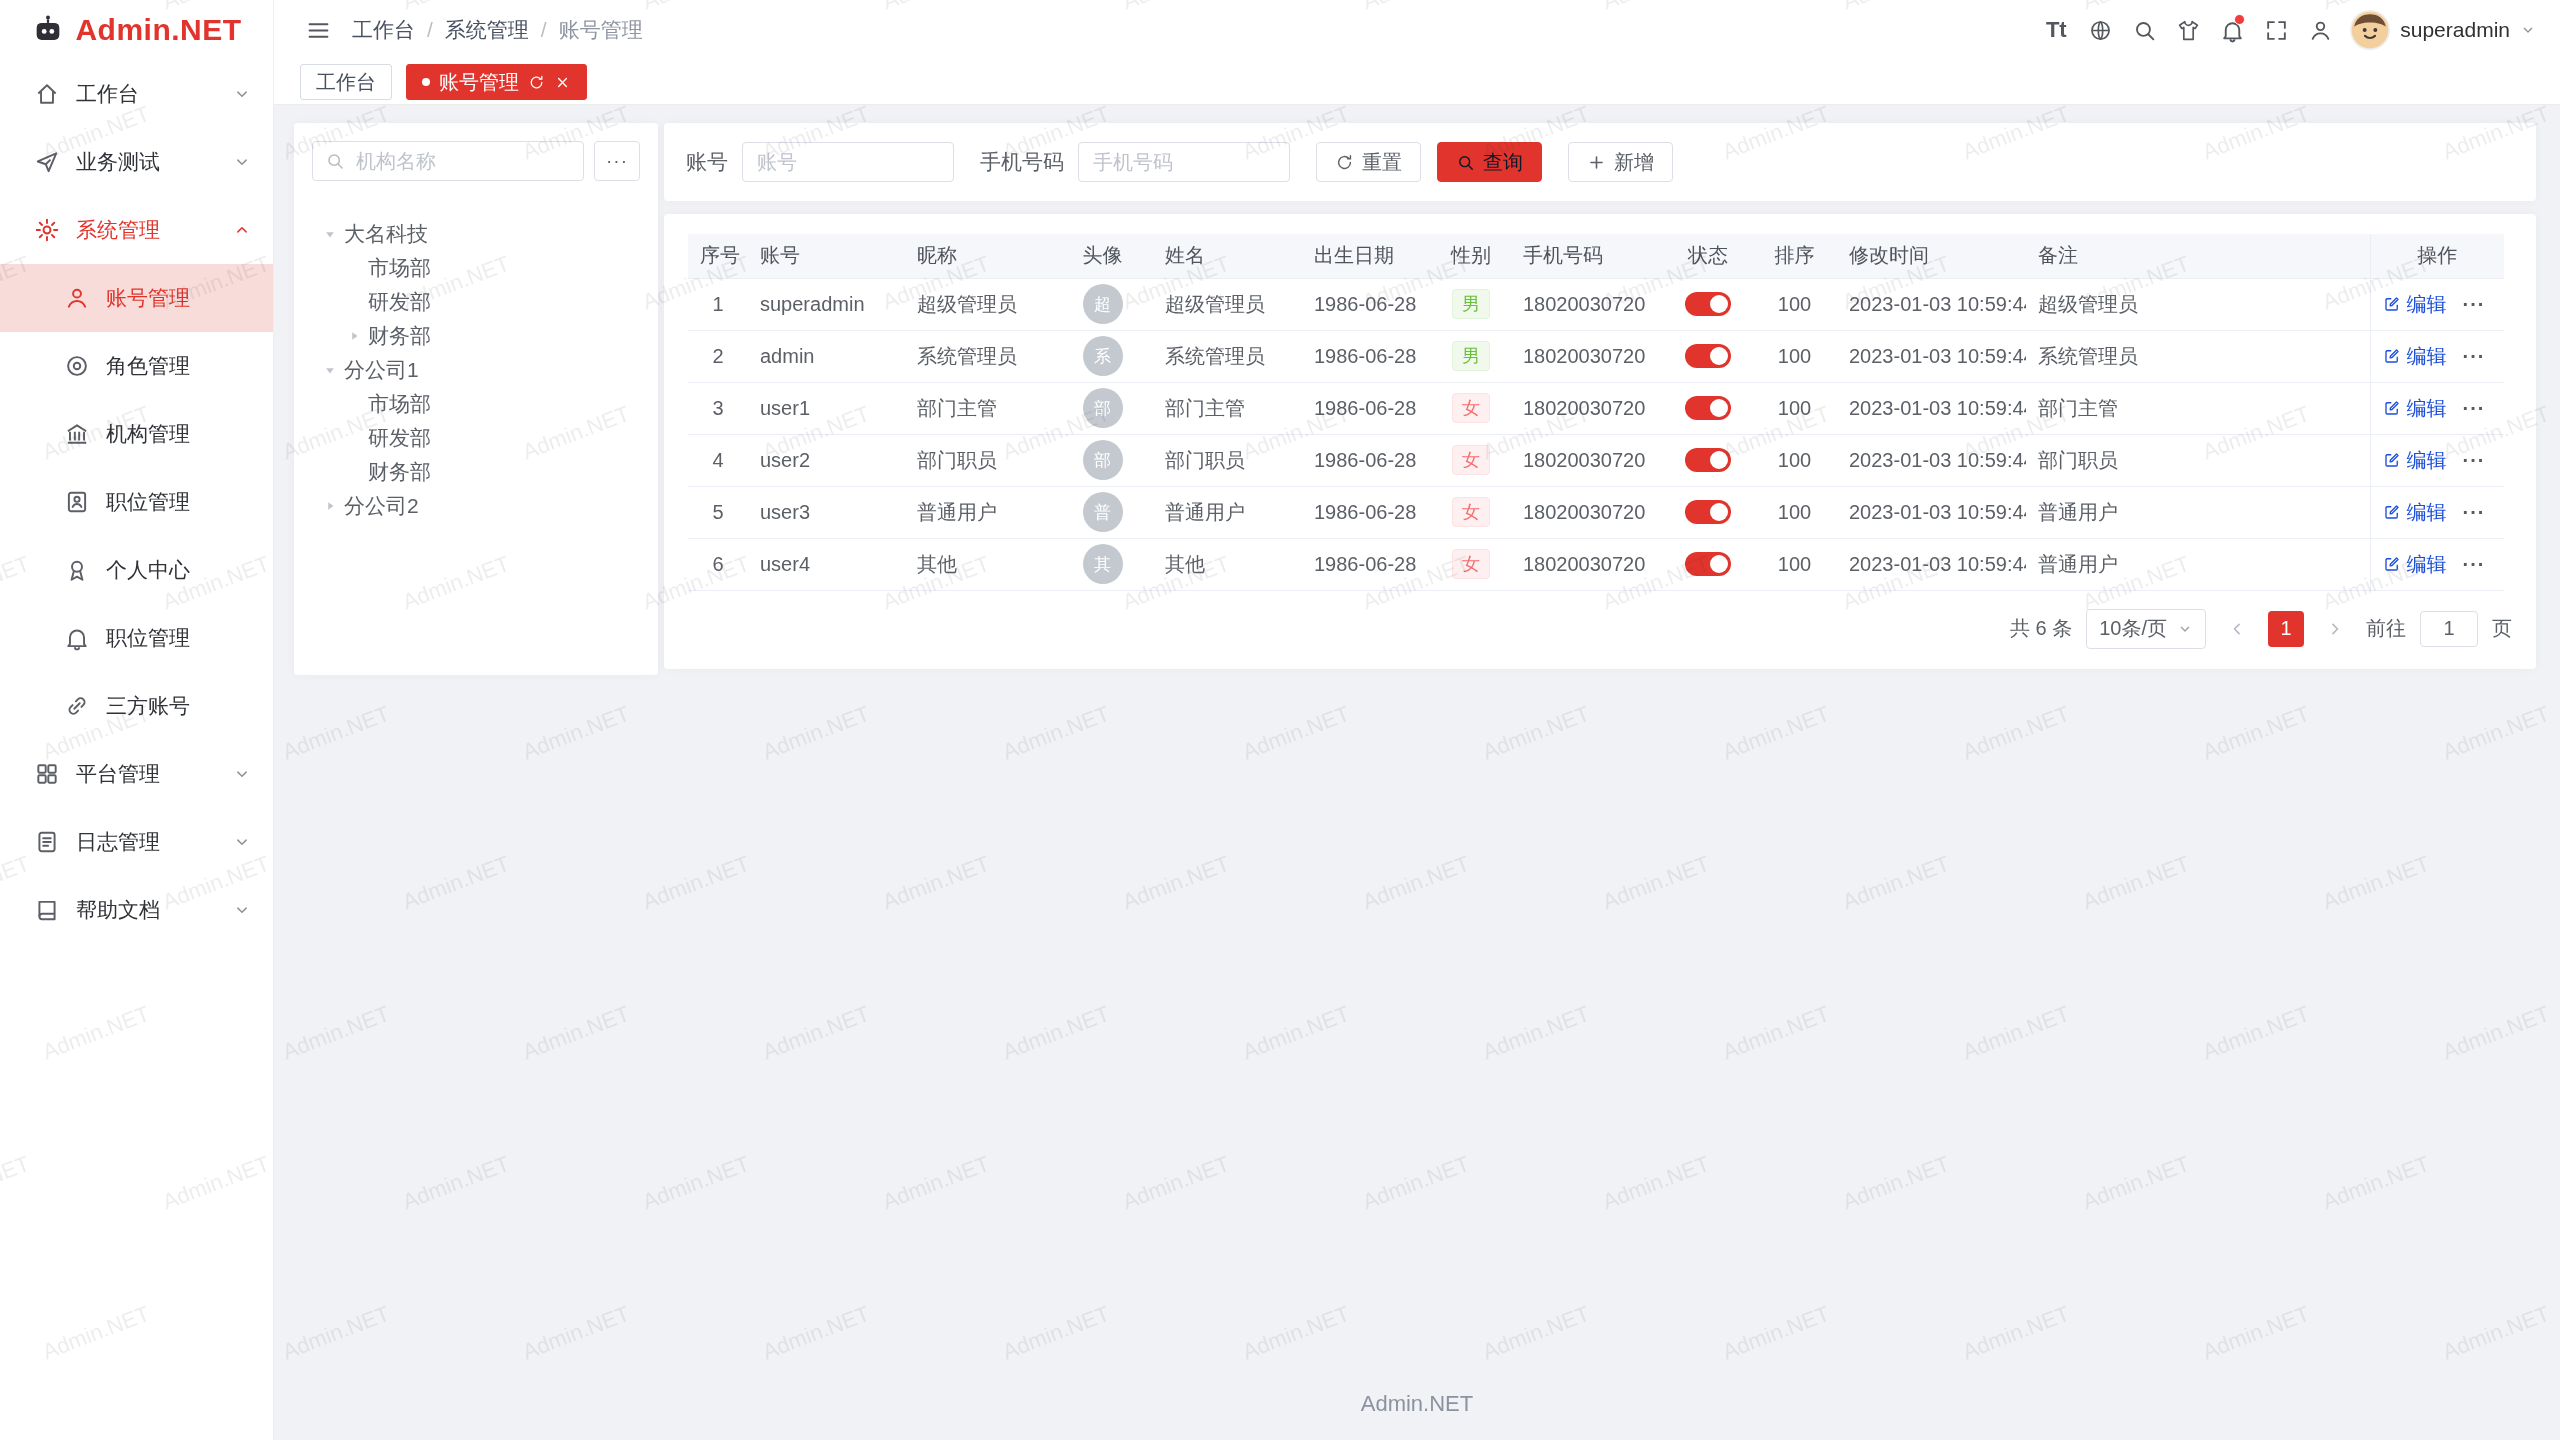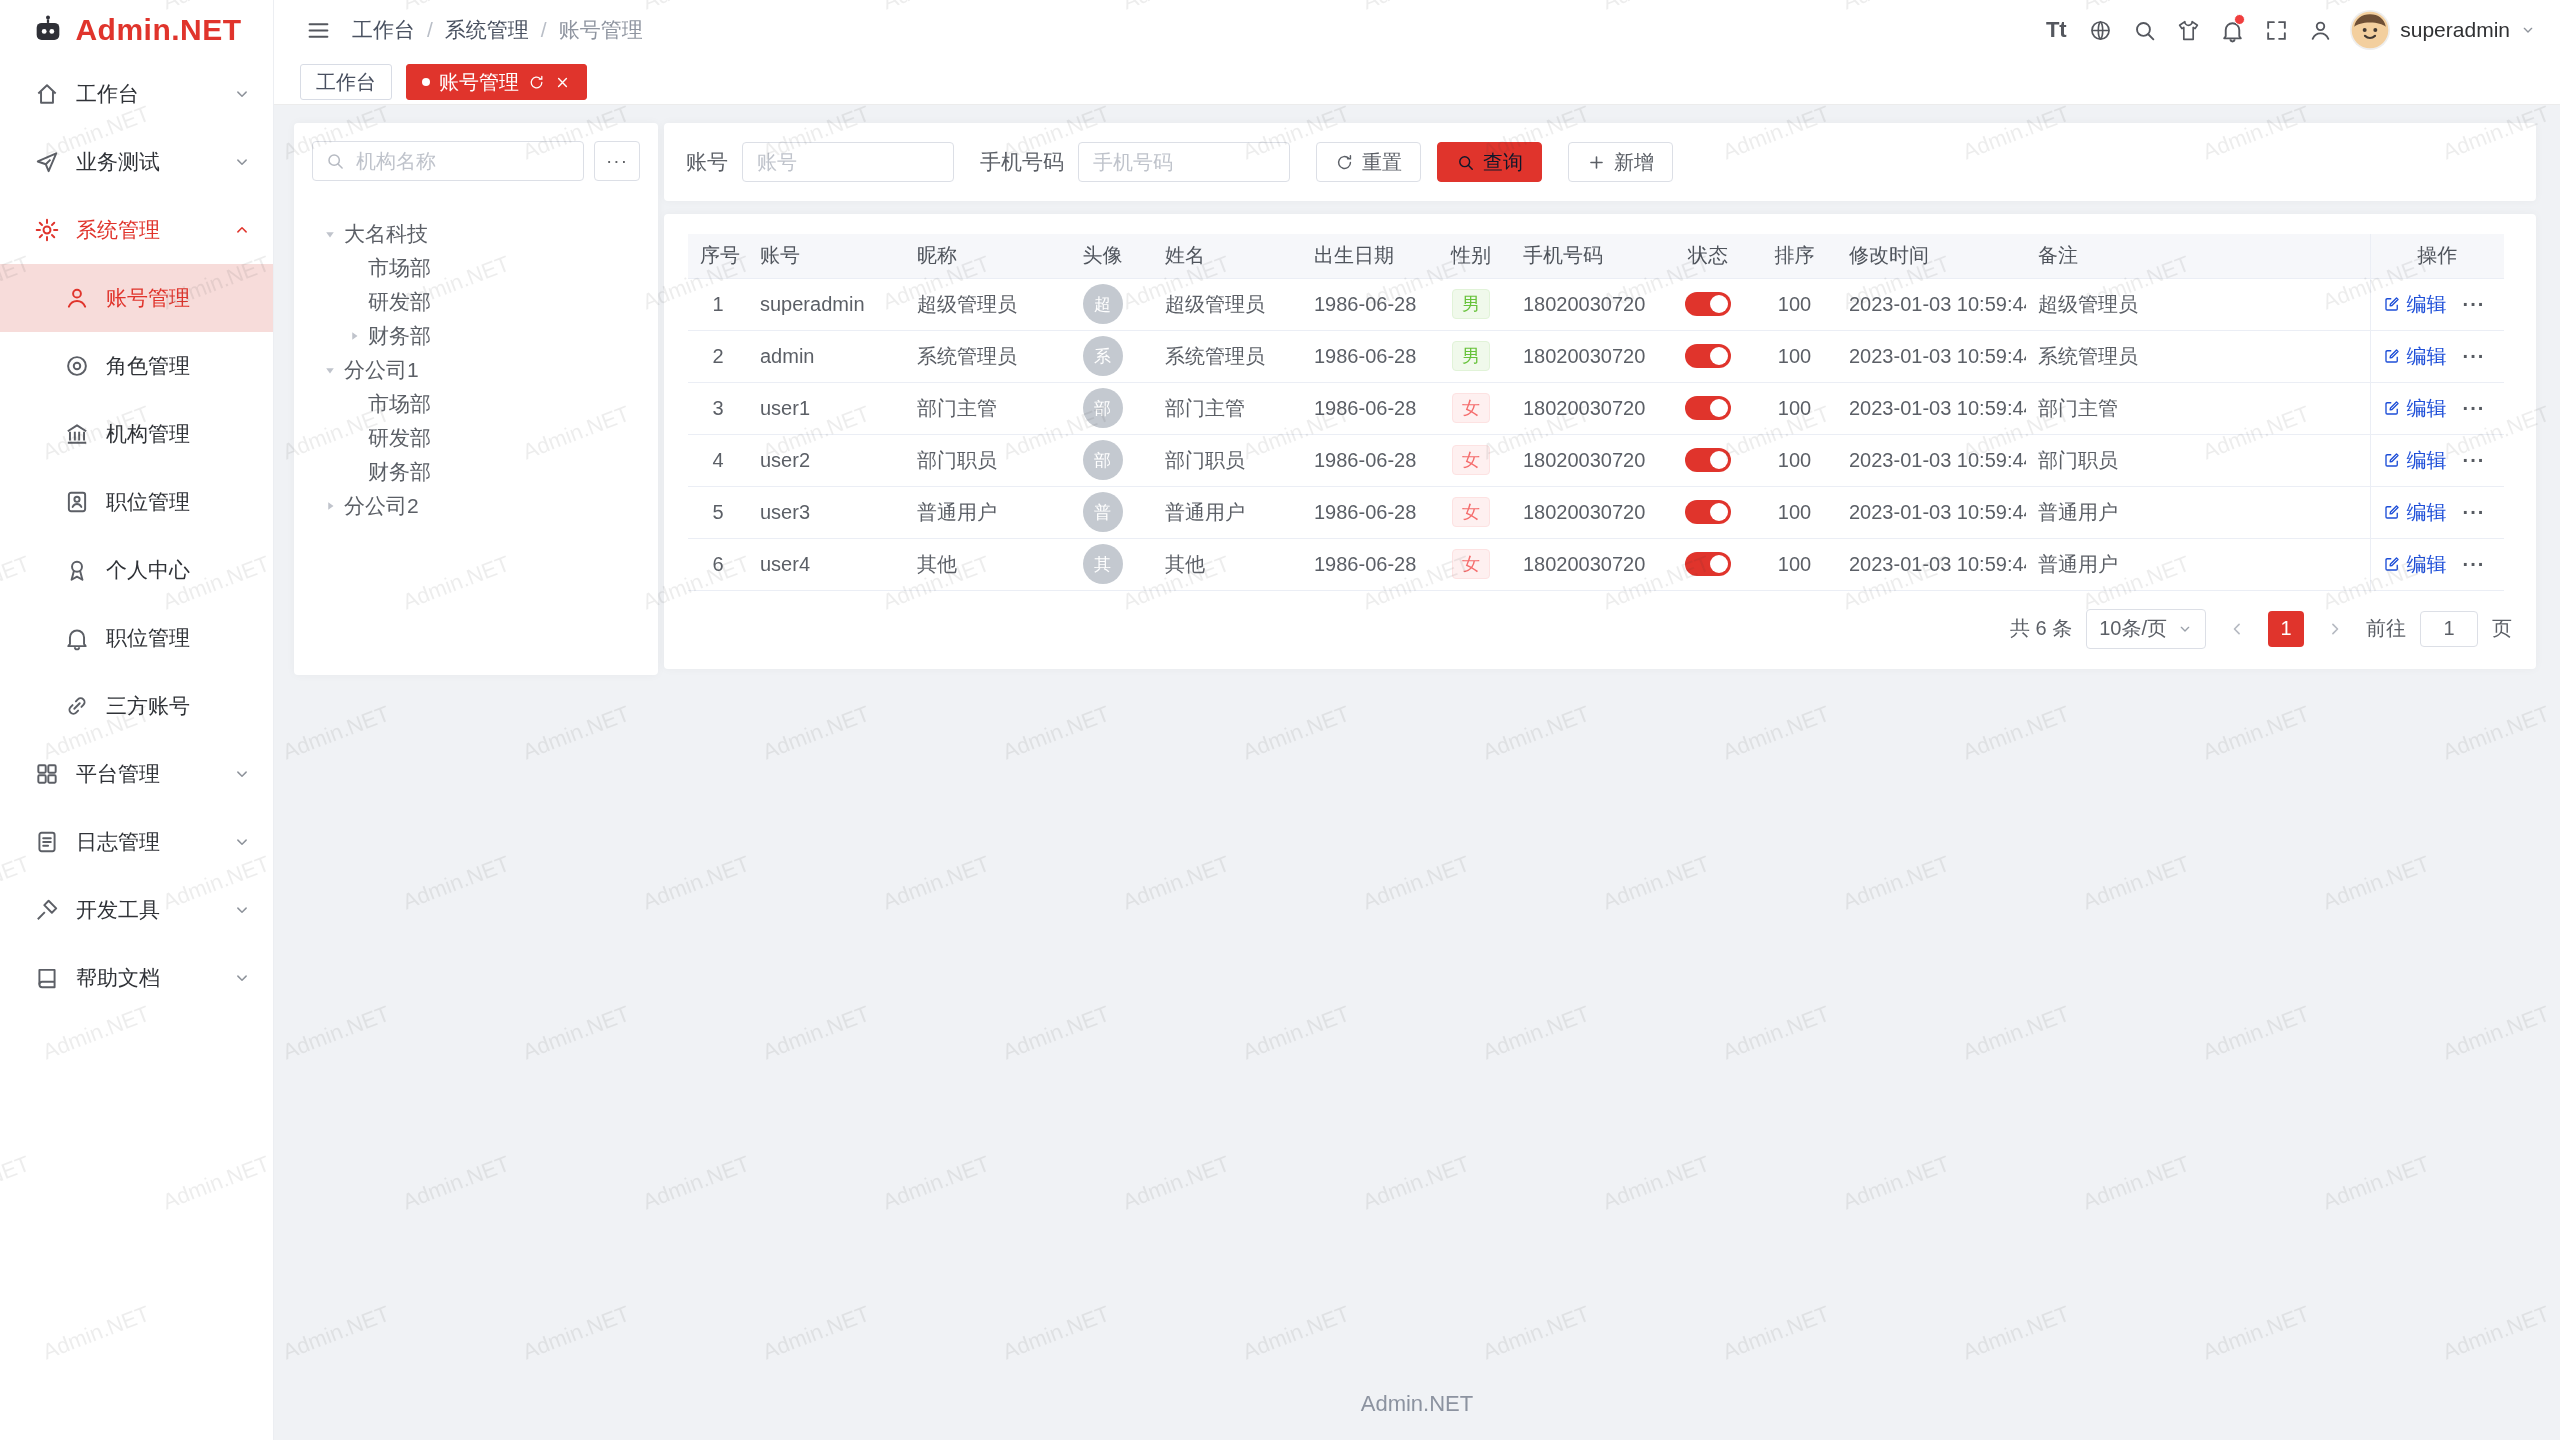--- a/index.html
+++ b/index.html
@@ -254,34 +254,20 @@
         </span>
       </div>
       <div class="menu-item">
         <span class="icon">
           <svg viewBox="0 0 24 24" fill="none" stroke="currentColor" stroke-width="1.8" stroke-linecap="round">
             <rect x="5" y="3.5" width="14" height="17" rx="2"></rect>
             <path d="M8.5 8.5h7M8.5 12h7M8.5 15.5h4.5"></path>
           </svg>
         </span>
         <span class="menu-label">日志管理</span>
-        <span class="chevron">
-          <svg viewBox="0 0 24 24" fill="none" stroke="currentColor" stroke-width="2" stroke-linecap="round" stroke-linejoin="round">
-            <path d="M6.5 9.5l5.5 5.5 5.5-5.5"></path>
-          </svg>
-        </span>
-      </div>
-      <div class="menu-item">
-        <span class="icon">
-          <svg viewBox="0 0 24 24" fill="none" stroke="currentColor" stroke-width="1.8" stroke-linejoin="round">
-            <path d="M3.5 20.5l6.5-6.5"></path>
-            <path d="M9.5 7.5l4-4 7 7-4 4z"></path>
-          </svg>
-        </span>
-        <span class="menu-label">开发工具</span>
         <span class="chevron">
           <svg viewBox="0 0 24 24" fill="none" stroke="currentColor" stroke-width="2" stroke-linecap="round" stroke-linejoin="round">
             <path d="M6.5 9.5l5.5 5.5 5.5-5.5"></path>
           </svg>
         </span>
       </div>
       <div class="menu-item">
         <span class="icon">
           <svg viewBox="0 0 24 24" fill="none" stroke="currentColor" stroke-width="1.8" stroke-linejoin="round">
             <path d="M5 4.5h14v16H7.5A2.5 2.5 0 0 1 5 18z"></path>

